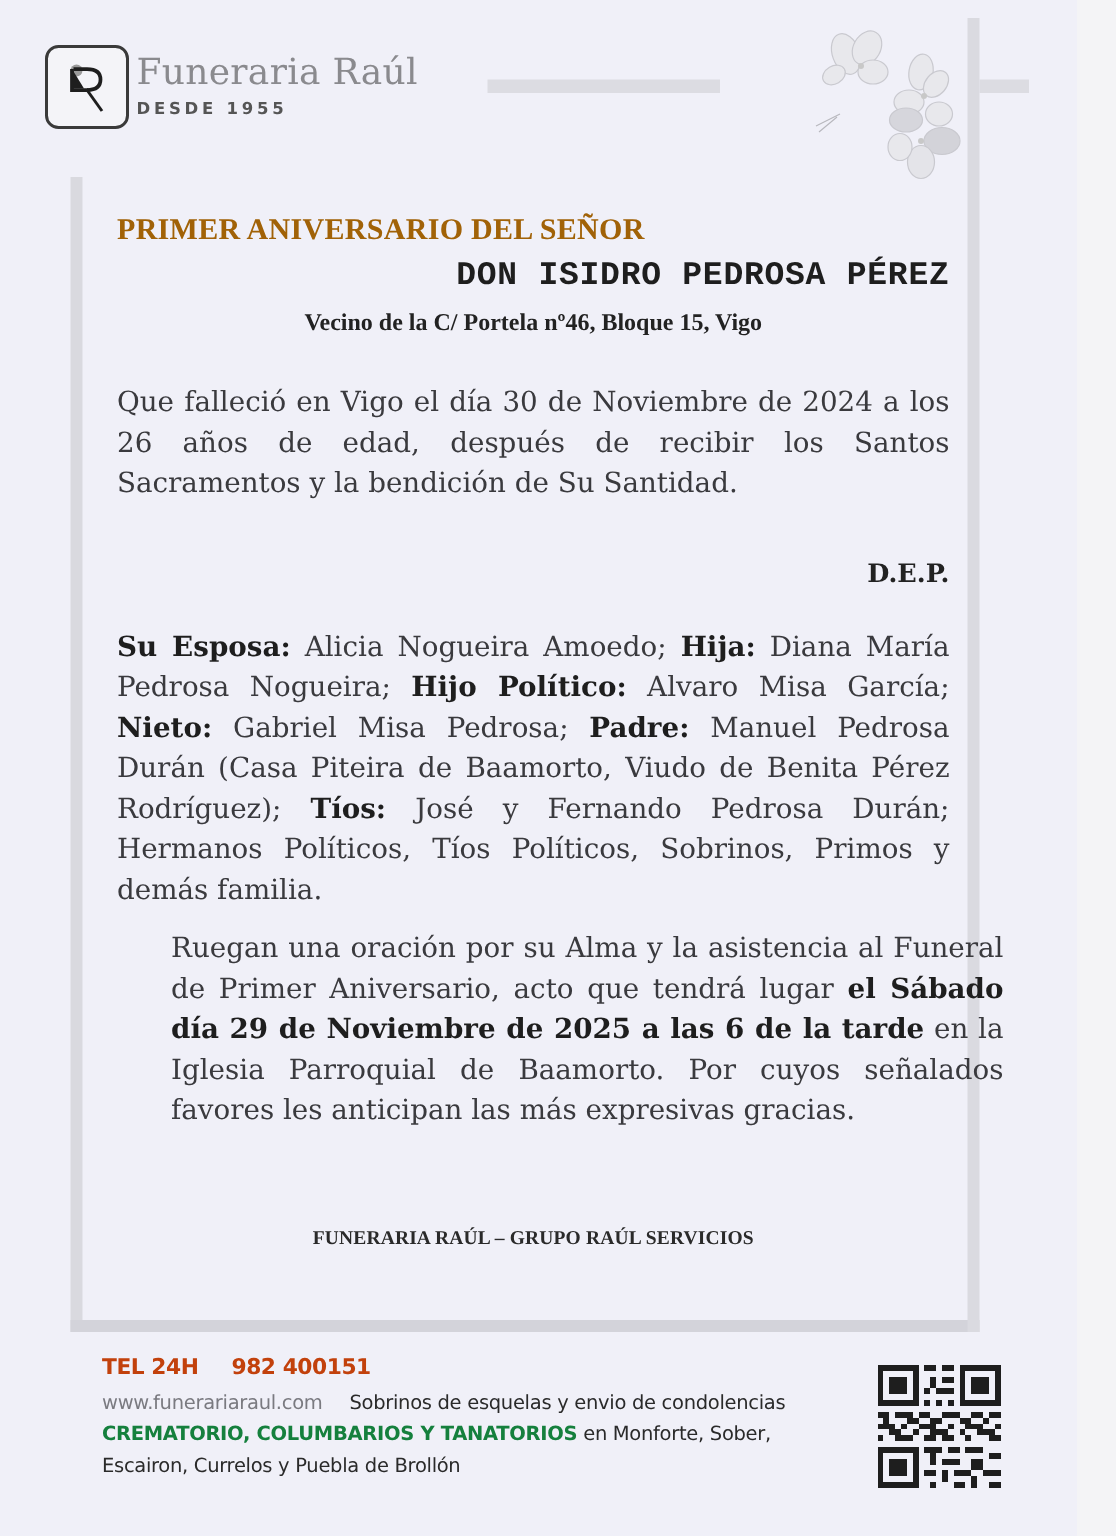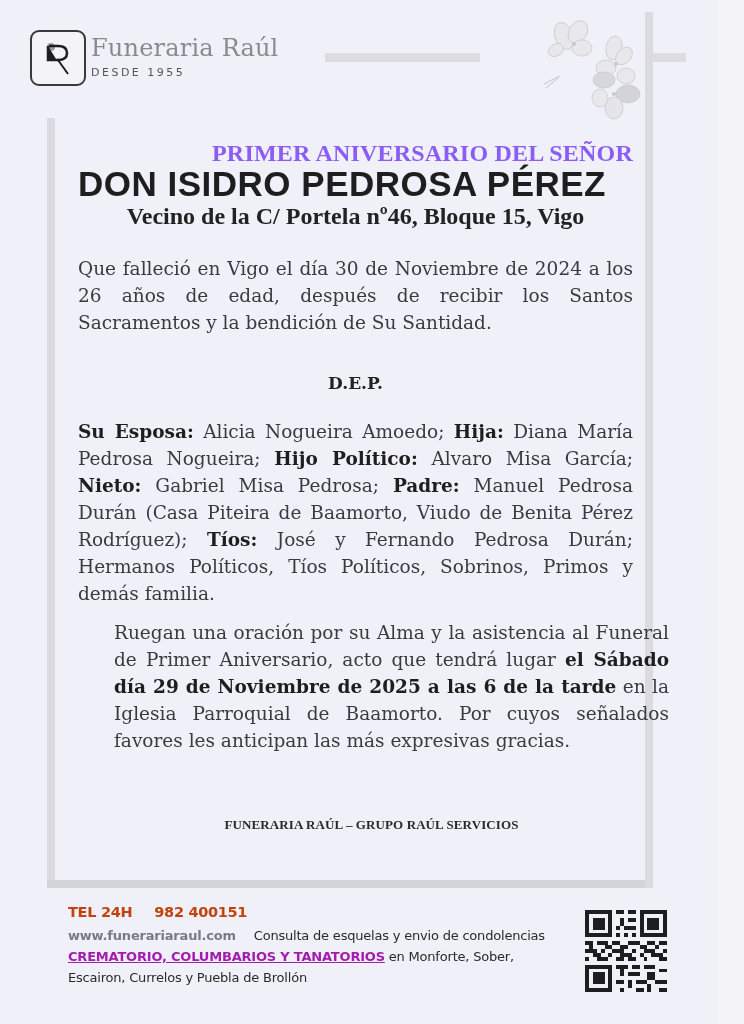--- a/index.html
+++ b/index.html
@@ -30,66 +30,66 @@
       width: 52px; height: 52px; border: 2px solid #3a3a3a; border-radius: 9px;
       display: flex; align-items: center; justify-content: center; background: #f4f4f8;
     }
     .logo-text { margin-left: 5px; }
     .logo-name {
       font-family: "DejaVu Serif", serif; font-size: 24px; color: #8a8a8e;
       letter-spacing: 0.2px; line-height: 30px; margin-top: 3px; font-weight: 300;
     }
     .logo-since {
       font-family: "DejaVu Sans", sans-serif; font-size: 11px; color: #555;
-      letter-spacing: 2.5px; margin-top: 3px;
+      letter-spacing: 2.5px; margin-top: 3px; font-weight: bold;
     }
 
     
     .flowers { position: absolute; left: 536px; top: 18px; width: 110px; height: 102px; }
 
     
     .content { position: absolute; left: 78px; top: 140px; width: 555px; }
     .heading-1 {
-      text-align: right; font-family: "Liberation Serif", serif; font-weight: bold;
-      font-size: 24px; color: #8b5cf6; letter-spacing: 0.2px; margin-top: 0; line-height: 26px;
+      text-align: left; font-family: "Liberation Serif", serif; font-weight: bold;
+      font-size: 20px; color: #a16207; letter-spacing: 0.2px; margin-top: 0; line-height: 26px;
     }
     .heading-2 {
-      text-align: left; font-family: Liberation Sans, sans-serif; font-weight: bold;
-      font-size: 35px; color: #1e1e1e; line-height: 36px; letter-spacing: 0.5px;
+      text-align: right; font-family: Liberation Mono, monospace; font-weight: bold;
+      font-size: 22px; color: #1e1e1e; line-height: 36px; letter-spacing: 0.5px;
     }
     .heading-3 {
       text-align: center; font-family: "Liberation Serif", serif; font-weight: bold;
-      font-size: 24px; color: #222; line-height: 26px; margin-top: 1px;
+      font-size: 16px; color: #222; line-height: 26px; margin-top: 1px;
     }
     .para {
       font-family: "DejaVu Serif", serif; font-size: 18.5px; line-height: 27px;
       text-align: justify; color: #3a3a3e; margin: 0;
     }
     .para b { color: #1e1e1e; }
     .p1 { position: absolute; top: 115px; left: 0; width: 555px; }
     .dep {
-      position: absolute; top: 233px; left: 0; width: 555px; text-align: center;
+      position: absolute; top: 233px; left: 0; width: 555px; text-align: right;
       font-family: "DejaVu Serif", serif; font-weight: bold; font-size: 17px; color: #222;
     }
     .p2 { position: absolute; top: 278px; left: 0; width: 555px; }
     .p3 { position: absolute: top: 478px; margin-left: 36px; }
     .p3 { position: absolute; top: 479px; left: 0; width: 555px; }
     .signature {
-      position: absolute; top: 677px; left: 16px; width: 555px; text-align: center;
+      position: absolute; top: 677px; left: 0; width: 555px; text-align: center;
       font-family: "Liberation Serif", serif; font-weight: bold; font-size: 13px; color: #2a2a2a;
       letter-spacing: 0.1px;
     }
 
     
     .footer { position: absolute; left: 68px; top: 904px; width: 480px; font-family: "DejaVu Sans", sans-serif; }
     .tel-row { font-weight: bold; font-size: 14.5px; color: #c2410c; letter-spacing: -0.3px; }
     .tel-row .tel-num { margin-left: 22px; }
     .info { font-size: 13px; line-height: 21px; color: #2a2a2a; margin-top: 5px; letter-spacing: -0.2px; }
-    .info .web { color: #7a7a80; margin-right: 18px; font-weight: bold; }
-    .info b { color: #a21caf; text-decoration: underline; }
+    .info .web { color: #7a7a80; margin-right: 18px; }
+    .info b { color: #15803d; }
 
     .qr { position: absolute; left: 584px; top: 910px; width: 84px; height: 82px; }
   </style>
 </head>
 <body>
 
 <div class="paper"></div>
 <div class="right-margin"></div>
 
 <div class="frame-left"></div>
@@ -155,21 +155,21 @@
   </p>
 
   <div class="signature">FUNERARIA RAÚL – GRUPO RAÚL SERVICIOS</div>
 </div>
 
 <div class="footer">
   <div class="tel-row">
     <span>TEL 24H</span><span class="tel-num">982 400151</span>
   </div>
   <div class="info">
-    <span class="web">www.funerariaraul.com</span><span>Consulta de esquelas y envio de condolencias </span><b>CREMATORIO, COLUMBARIOS Y TANATORIOS</b><span> en Monforte, Sober, Escairon, Currelos y Puebla de Brollón</span>
+    <span class="web">www.funerariaraul.com</span><span>Sobrinos de esquelas y envio de condolencias </span><b>CREMATORIO, COLUMBARIOS Y TANATORIOS</b><span> en Monforte, Sober, Escairon, Currelos y Puebla de Brollón</span>
   </div>
 </div>
 
 <svg class="qr" viewBox="0 0 21 21" shape-rendering="crispEdges">
   <rect width="21" height="21" fill="#f0f0f8"></rect>
   <g fill="#1e1e1e">
     <path d="M0 0h7v7h-7zM1 1v5h5v-5zM2 2h3v3h-3z" fill-rule="evenodd"></path>
     <path d="M14 0h7v7h-7zM15 1v5h5v-5zM16 2h3v3h-3z" fill-rule="evenodd"></path>
     <path d="M0 14h7v7h-7zM1 15v5h5v-5zM2 16h3v3h-3z" fill-rule="evenodd"></path>
     <rect x="8" y="0" width="2" height="1"></rect>

